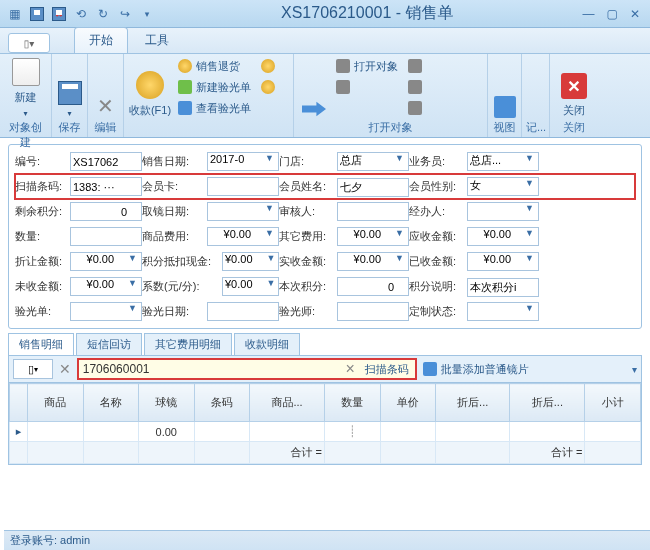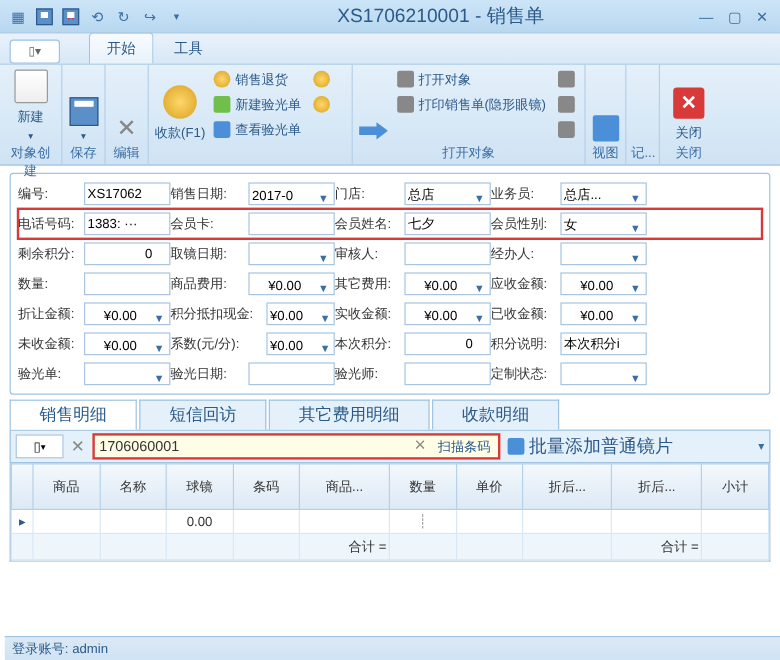--- a/index.html
+++ b/index.html
@@ -43,38 +43,38 @@
 
 
 .panel { margin: 6px 8px 2px 8px; border: 1px solid #9fc3e2; border-radius: 3px; background: #fff; }
 .panel-h { padding: 6px 8px; font-size: 12px; color: #2b5a8a; border-bottom: 1px solid #d8e8f6; }
 .form { padding: 4px 6px; }
 .row { display: flex; align-items: center; height: 25px; }
 .row.hi { outline: 2px solid #d83a3a; outline-offset: -1px; }
 .cell-l { width: 55px; font-size: 11px; color: #333; text-align: left; }
 .cell-v { width: 72px; }
 .cell-v input, .cell-v select, .combo { width: 100%; height: 19px; font-size: 11px; border: 1px solid #a8c4de; padding: 0 2px; background: #fff; }
-.combo { display: flex; align-items: flex-end; justify-content: space-between; }
+.combo { display: flex; align-items: flex-start; justify-content: space-between; }
 .combo .dd { color: #3a6ea5; font-size: 9px; padding-right: 2px; }
 .money { text-align: right; padding-right: 14px !important; }
 .pale { color: #999; }
 
 
 .dtabs { margin: 4px 8px 0 8px; display: flex; gap: 2px; }
-.dtab { padding: 3px 24px; font-size: 14px; border: 1px solid #9fc3e2; border-bottom: none; background: #e4f0fa; color: #2b5a8a; }
+.dtab { padding: 3px 10px; font-size: 11px; border: 1px solid #9fc3e2; border-bottom: none; background: #e4f0fa; color: #2b5a8a; }
 .dtab.active { background: #fff; }
 
 .dtoolbar { margin: 0 8px; border: 1px solid #9fc3e2; background: #e4f0fa; height: 28px; display: flex; align-items: center; gap: 6px; padding: 0 4px; }
 .dtoolbar .drop { width: 40px; height: 20px; background: #fff; border: 1px solid #a8c4de; font-size: 11px; display: flex; align-items: center; justify-content: center; }
 .dtoolbar .x { color: #888; font-size: 14px; }
 .scanbox { flex: 0 0 340px; height: 22px; border: 2px solid #d83a3a; background: #fffde6; display: flex; align-items: center; }
 .scanbox input { flex: 1; border: none; background: transparent; font-size: 12px; padding: 0 4px; color: #333; outline: none; }
 .scanbox .clr { color: #888; padding: 0 4px; }
 .scanbox .hint { color: #2b5a8a; font-size: 11px; padding: 0 6px; }
-.batch { font-size: 15px; color: #2b5a8a; display: flex; align-items: center; gap: 4px; }
+.batch { font-size: 11px; color: #2b5a8a; display: flex; align-items: center; gap: 4px; }
 
 
 .grid { margin: 0 8px; border: 1px solid #9fc3e2; border-top: none; }
 .grid table { width: 100%; border-collapse: collapse; font-size: 11px; }
 .grid th { background: linear-gradient(#f3f8fc,#dce9f5); border: 1px solid #b5d0e8; padding: 11px 2px; font-weight: normal; color: #333; }
 .grid td { border: 1px solid #d8e8f6; padding: 3px 2px; text-align: center; color: #333; }
 .grid .sumrow td { background: #eef5fb; }
 
 
 .status { position: absolute; bottom: 0; left: 4px; right: 0; height: 20px; background: linear-gradient(#dce9f5,#cfe3f4); border-top: 1px solid #9fc3e2; font-size: 11px; color: #2b5a8a; padding: 2px 6px; }
@@ -176,21 +176,20 @@
       <div class="bigbtn" style="width:32px">
           <div class="ico i-arrow" style="width:24px;height:18px"></div>
         </div>
       <div class="smallcol">
         <div class="smallbtn">
             <span class="ico i-print"></span>
             <span>打开对象</span>
           </div>
         <div class="smallbtn">
             <span class="ico i-print"></span>
-            <span>打印销售单(隐形眼镜)</span>
           </div>
       </div>
       <div class="smallcol">
           <div class="smallbtn">
             <span class="ico i-print"></span>
           </div>
           <div class="smallbtn">
             <span class="ico i-print"></span>
           </div>
           <div class="smallbtn">
@@ -244,21 +243,21 @@
         </div>
       <div class="cell-l" style="width:58px">业务员:</div>
       <div class="cell-v">
           <div class="combo">
             <span>总店...</span>
             <span class="dd">▼</span>
           </div>
         </div>
     </div>
     <div class="row hi">
-      <div class="cell-l">电话号码:</div>
+      <div class="cell-l">扫描条码:</div>
       <div class="cell-v"><input value="1383: ···" style=""></div>
       <div class="cell-l" style="width:65px">会员卡:</div>
       <div class="cell-v"><input value="" style=""></div>
       <div class="cell-l" style="width:58px">会员姓名:</div>
       <div class="cell-v"><input value="七夕" style=""></div>
       <div class="cell-l" style="width:58px">会员性别:</div>
       <div class="cell-v">
           <div class="combo">
             <span>女</span>
             <span class="dd">▼</span>

